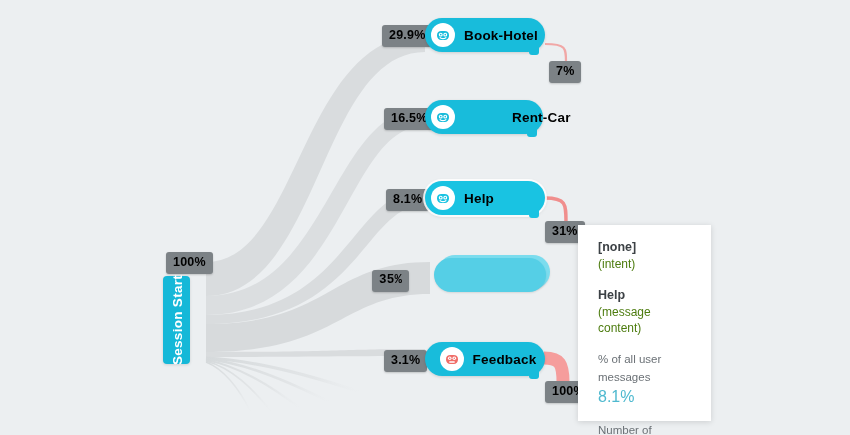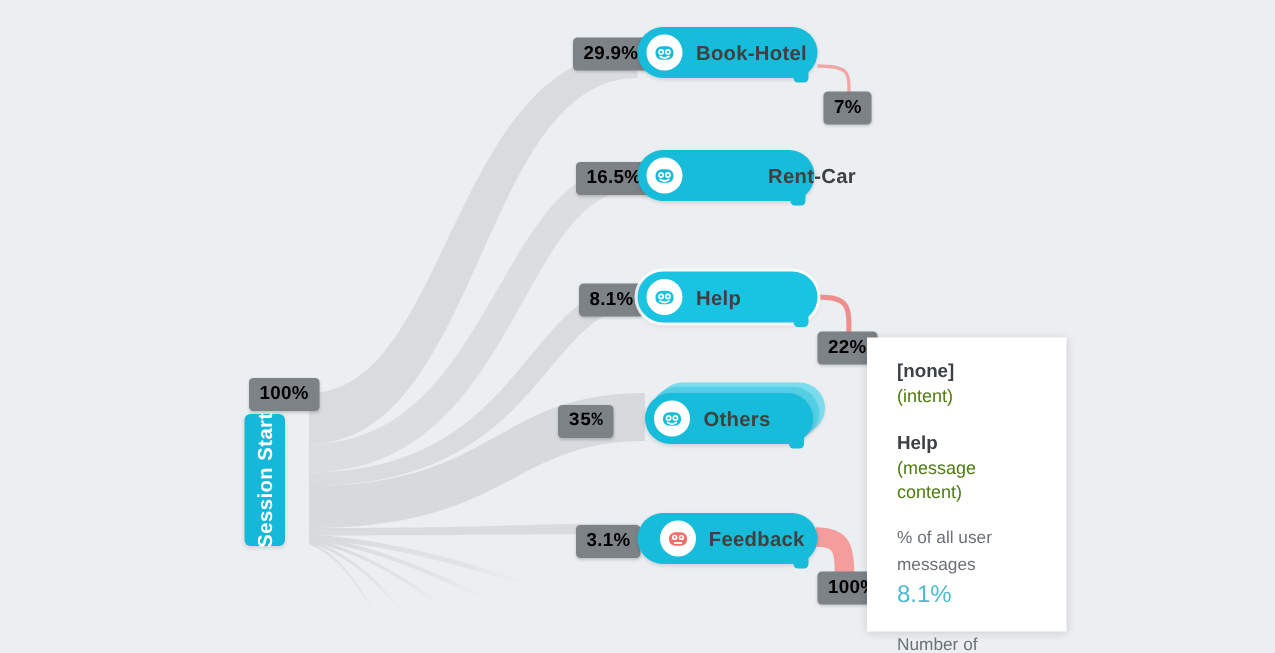--- a/index.html
+++ b/index.html
@@ -83,21 +83,21 @@
 
   .node-icon{
     width:24px;height:24px;
     border-radius:50%;
     background:#ffffff;
     display:flex;align-items:center;justify-content:center;
     flex:0 0 24px;
     position:relative;
   }
   .node-label{
-    color:#404040;
+    color:#000000;
     font-size:13.5px;
     font-weight:bold;
     margin-left:9px;
     letter-spacing:.2px;
     white-space:nowrap;
   }
 
   
   #tooltip{
     position:absolute;
@@ -216,39 +216,25 @@
         <circle cx="9" cy="11.5" r="2.6" fill="#ffffff"></circle>
         <circle cx="15" cy="11.5" r="2.6" fill="#ffffff"></circle>
         <circle cx="9" cy="11.5" r="1.1" fill="#19c3e2"></circle>
         <circle cx="15" cy="11.5" r="1.1" fill="#19c3e2"></circle>
         <path d="M8.2 15.6 q3.8 2.6 7.6 0" stroke="#ffffff" stroke-width="1.7" fill="none" stroke-linecap="round"></path>
       </svg>
     </span>
     <span class="node-label">Help</span>
     <span class="tail"></span>
   </div>
-  <div class="pct-badge" style="left:545px;top:221px;">22%</div>
+  <div class="pct-badge" style="left:545px;top:221px;">31%</div>
 
   <div class="pct-badge" style="left:372px;top:270px;font-family:Liberation Mono, monospace;">35%</div>
   <div class="stack-l2" style="left:438px;top:255px;width:112px;"></div>
   <div class="stack-l1" style="left:434px;top:258px;width:112px;"></div>
-  <div class="node" style="left:430px;top:262px;width:112px;">
-    <span class="node-icon">
-      <svg width="18" height="18" viewBox="0 0 24 24" aria-hidden="true">
-        <rect x="4" y="6.5" width="16" height="12" rx="5.5" fill="#18bcdb"></rect>
-        <circle cx="9" cy="11.5" r="2.6" fill="#ffffff"></circle>
-        <circle cx="15" cy="11.5" r="2.6" fill="#ffffff"></circle>
-        <circle cx="9" cy="11.5" r="1.1" fill="#18bcdb"></circle>
-        <circle cx="15" cy="11.5" r="1.1" fill="#18bcdb"></circle>
-        <path d="M8.2 15.6 q3.8 2.6 7.6 0" stroke="#ffffff" stroke-width="1.7" fill="none" stroke-linecap="round"></path>
-      </svg>
-    </span>
-    <span class="node-label">Others</span>
-    <span class="tail"></span>
-  </div>
 
   <div class="pct-badge" style="left:384px;top:350px;">3.1%</div>
   <div class="node" style="left:425px;top:342px;width:120px;justify-content:center;">
     <span class="node-icon">
       <svg width="18" height="18" viewBox="0 0 24 24" aria-hidden="true">
         <rect x="4" y="6.5" width="16" height="12" rx="5.5" fill="#f06d68"></rect>
         <circle cx="9" cy="11" r="2.4" fill="#ffffff"></circle>
         <circle cx="15" cy="11" r="2.4" fill="#ffffff"></circle>
         <circle cx="9" cy="11" r="1.0" fill="#f06d68"></circle>
         <circle cx="15" cy="11" r="1.0" fill="#f06d68"></circle>

